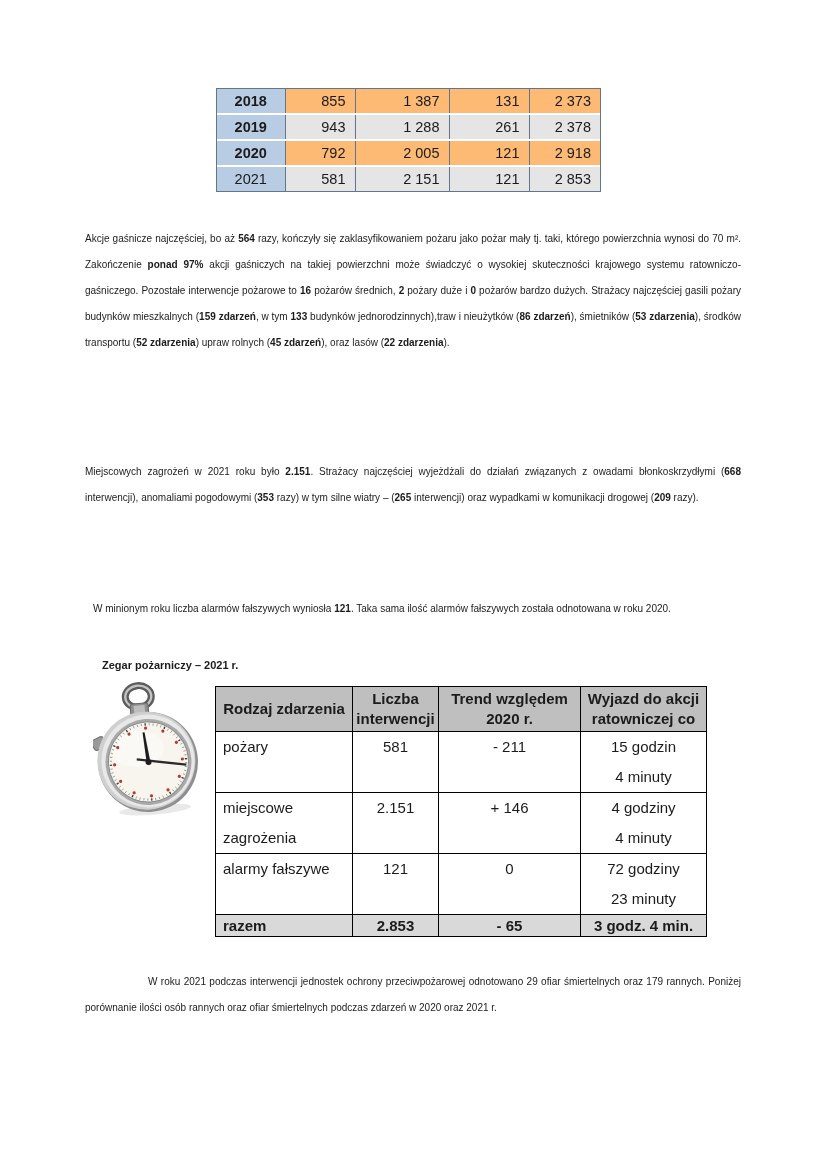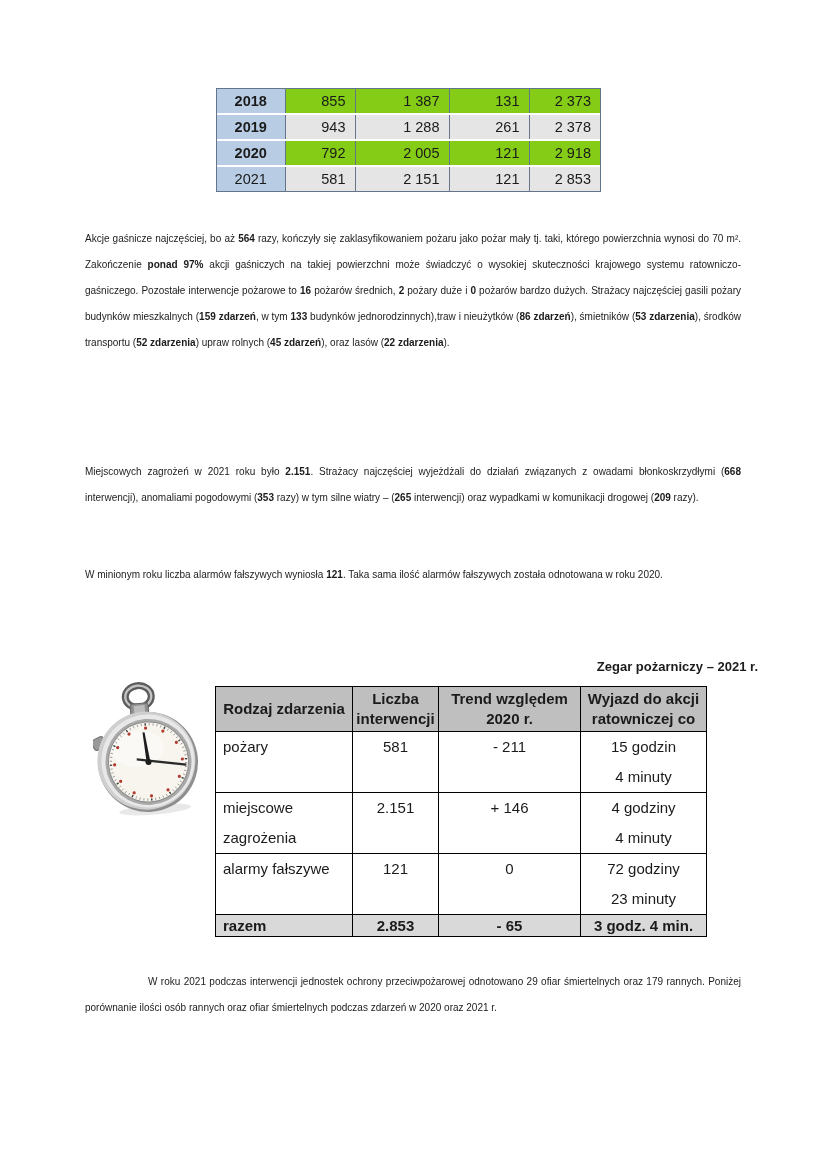--- a/index.html
+++ b/index.html
@@ -17,39 +17,39 @@
   }
   table.year-table { border-collapse:collapse; table-layout:fixed; }
   .year-table td {
     font-size:14.5px; height:22px; overflow:hidden; white-space:nowrap;
     border-left:1px solid #64748b;
   }
   .year-table td:first-child { border-left:none; }
   .year-table tr + tr td { border-top:2px solid #ffffff; }
   .year-table td.yr  { background:#b8cce4; font-weight:bold; text-align:center; }
   .year-table td.num { text-align:right; padding-right:9px; }
-  .year-table td.band-a { background:#84cc16; }
+  .year-table td.band-a { background:#fdba74; }
   .year-table td.band-b { background:#e5e5e5; }
   .year-table tr.bold-row td { font-weight:normal; }
 
   
   .para {
     position:absolute; left:85px; width:656px;
     font-size:10px; line-height:26px; text-align:justify;
   }
   .para .b { font-weight:bold; }
   #para1 { top:216px; }
   #para2 { top:449px; }
-  #para3 { top:552px; }
+  #para3 { top:586px;margin-left:8px; }
   #para4 { top:959px; text-indent:63px; }
 
   
   .clock-title {
     position:absolute; left:102px; top:659px; width:656px;
-    text-align:right; font-weight:bold; font-size:13px;
+    text-align:left; font-weight:bold; font-size:11px;
   }
   .stopwatch { position:absolute; left:93px; top:682px; width:110px; height:136px; }
 
   table.clock-table {
     position:absolute; left:215px; top:686px; width:491px;
     border-collapse:collapse; table-layout:fixed;
     font-size:15px;
   }
   .clock-table th, .clock-table td { border:1px solid #000000; }
   .clock-table th {

